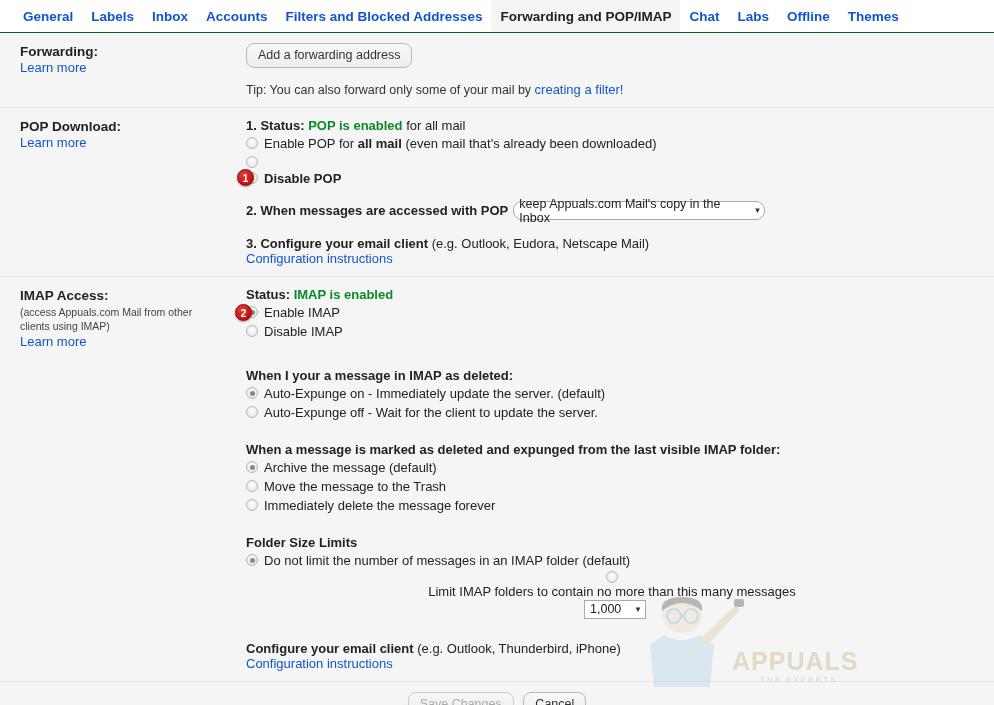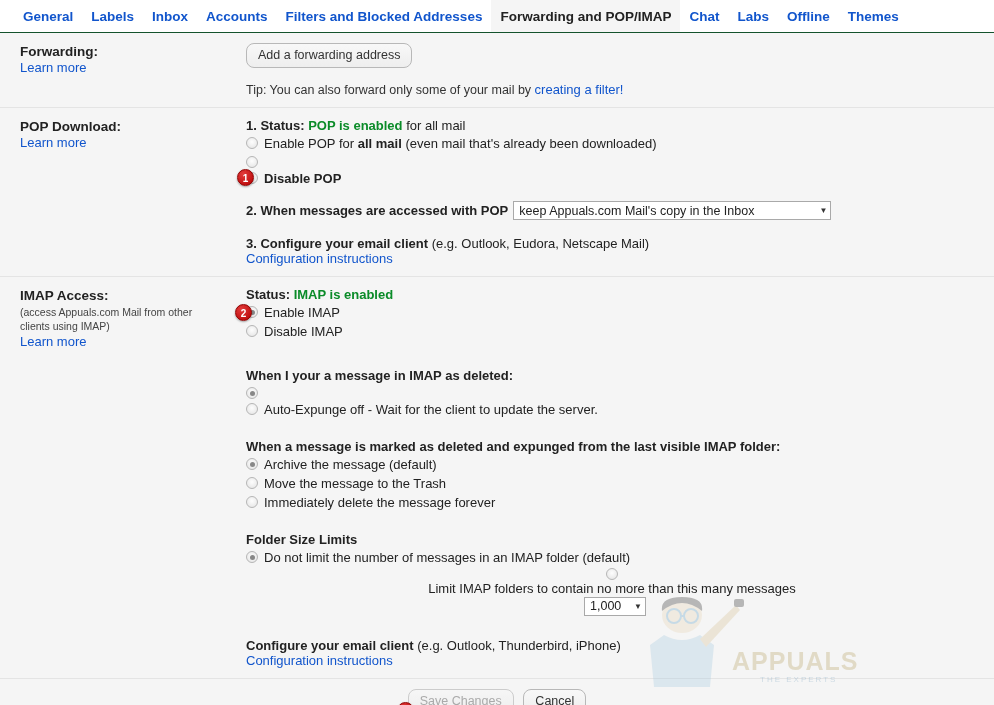--- a/index.html
+++ b/index.html
@@ -167,21 +167,21 @@
     background: #fff;
     height: 19px;
     font-size: 12.5px;
     color: #222;
     padding: 0 3px 0 5px;
     box-sizing: border-box;
     vertical-align: middle;
     cursor: pointer;
   }
   .sel .arrow { font-size: 8px; color: #333; margin-left: 8px; }
-  .sel-pop { width: 318px; }
+  .sel-pop { width: 252px; border-radius: 9px; }
   .sel-limit { width: 62px; }
 
   .pop2row {
     display: flex;
     align-items: center;
     margin-top: 14px;
   }
   .pop2row .lbl { font-weight: bold; font-size: 13px; margin-right: 5px; }
 
   
@@ -352,20 +352,21 @@
       </div>
       <div class="opt">
         <span class="radio"></span>
         <span class="opt-label">Disable IMAP</span>
       </div>
 
       <div class="blockgap" style="margin-top:28px;">
         <div class="grp-title">When I your a message in IMAP as deleted:</div>
         <div class="opt">
           <span class="radio checked"></span>
+          <span class="opt-label">Auto-Expunge on - Immediately update the server. (default)</span>
         </div>
         <div class="opt">
           <span class="radio"></span>
           <span class="opt-label">Auto-Expunge off - Wait for the client to update the server.</span>
         </div>
       </div>
 
       <div class="blockgap" style="margin-top:21px;">
         <div class="grp-title">When a message is marked as deleted and expunged from the last visible IMAP folder:</div>
         <div class="opt">

